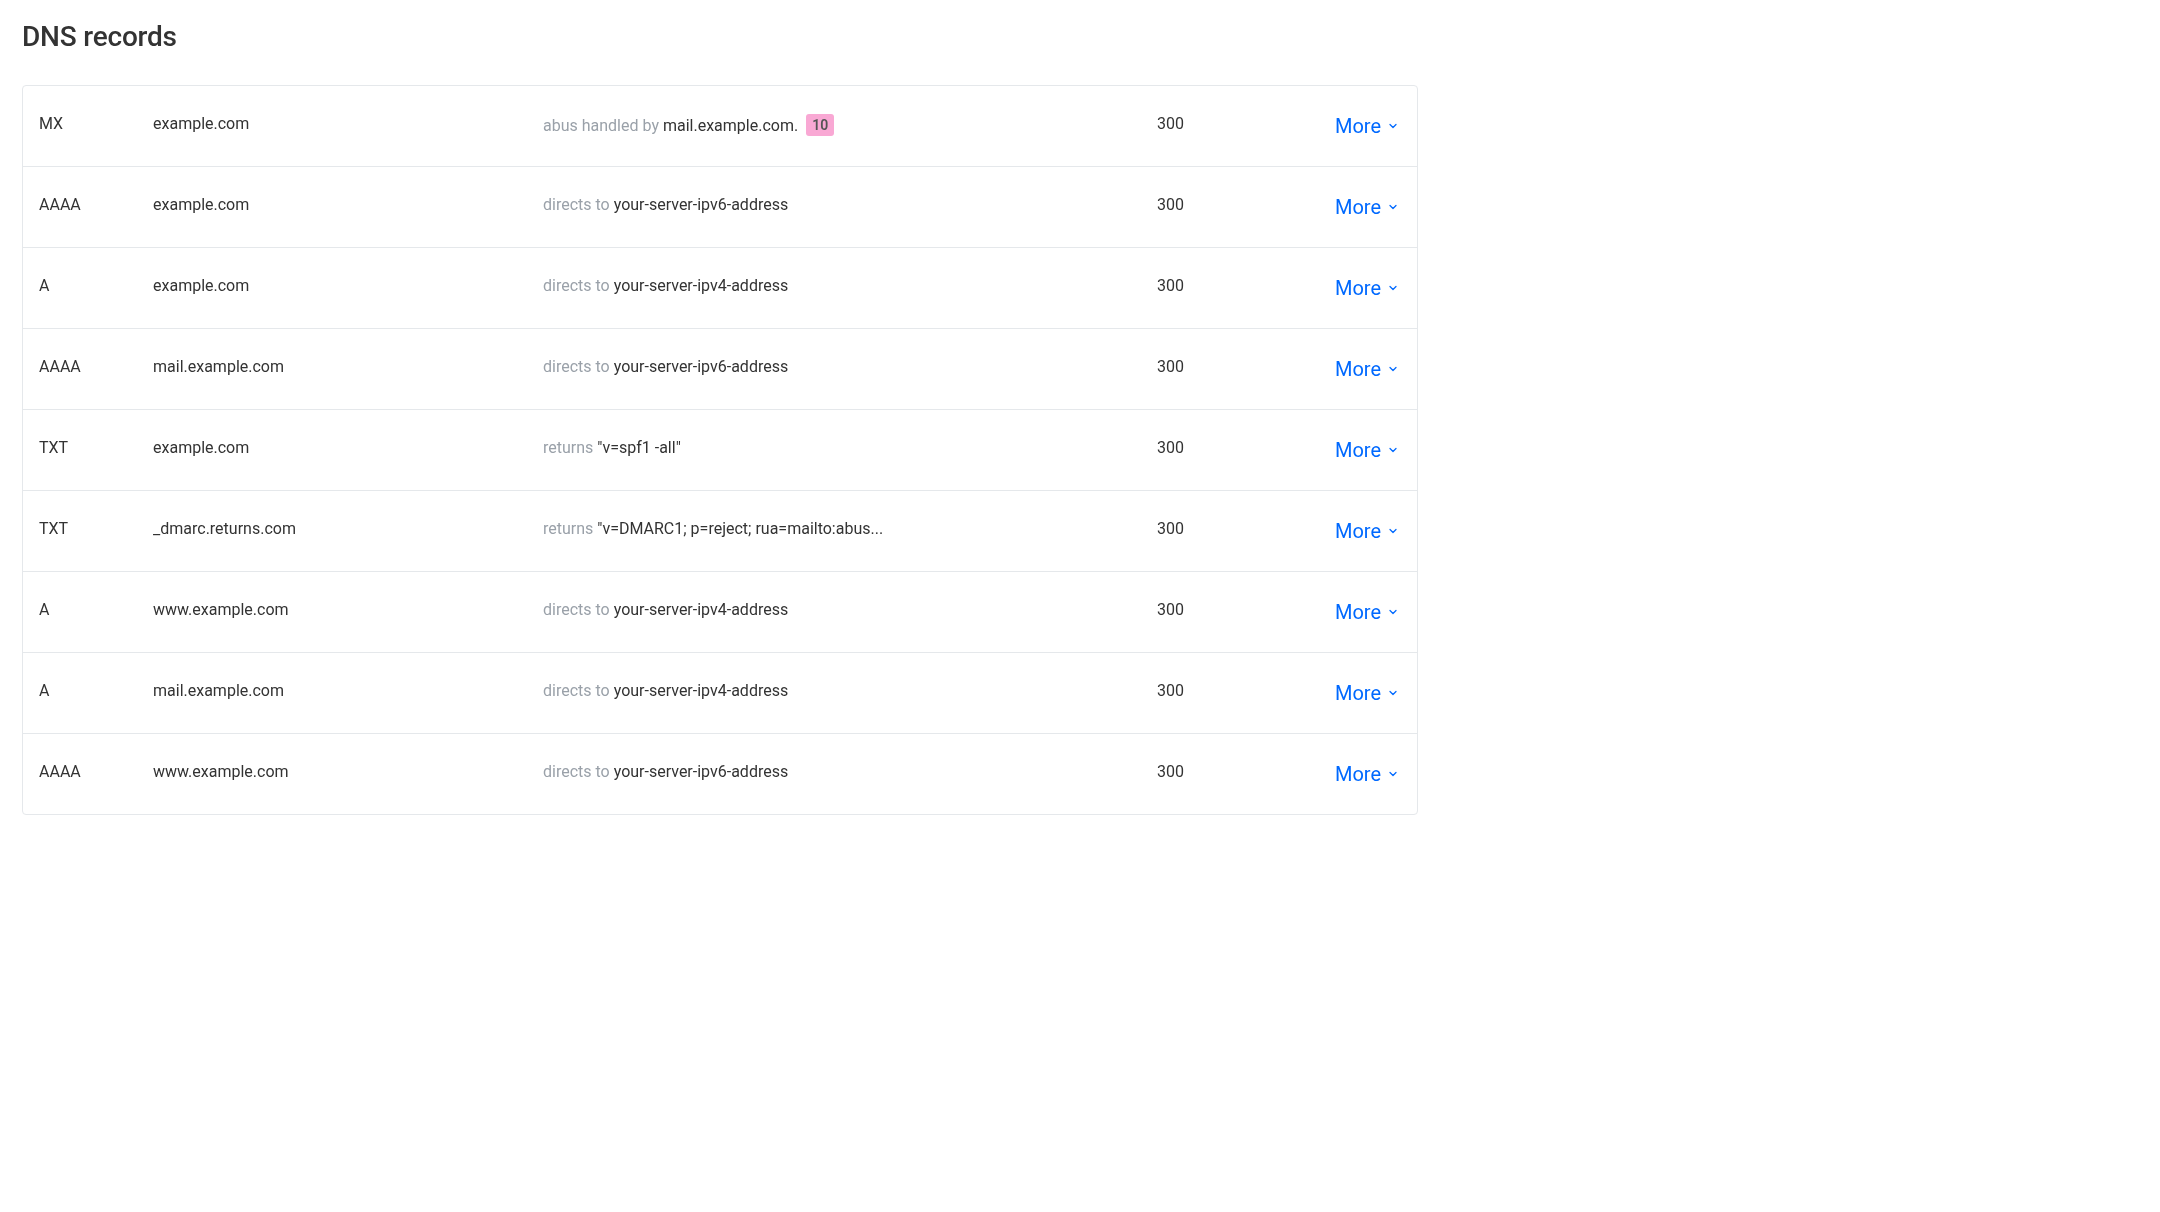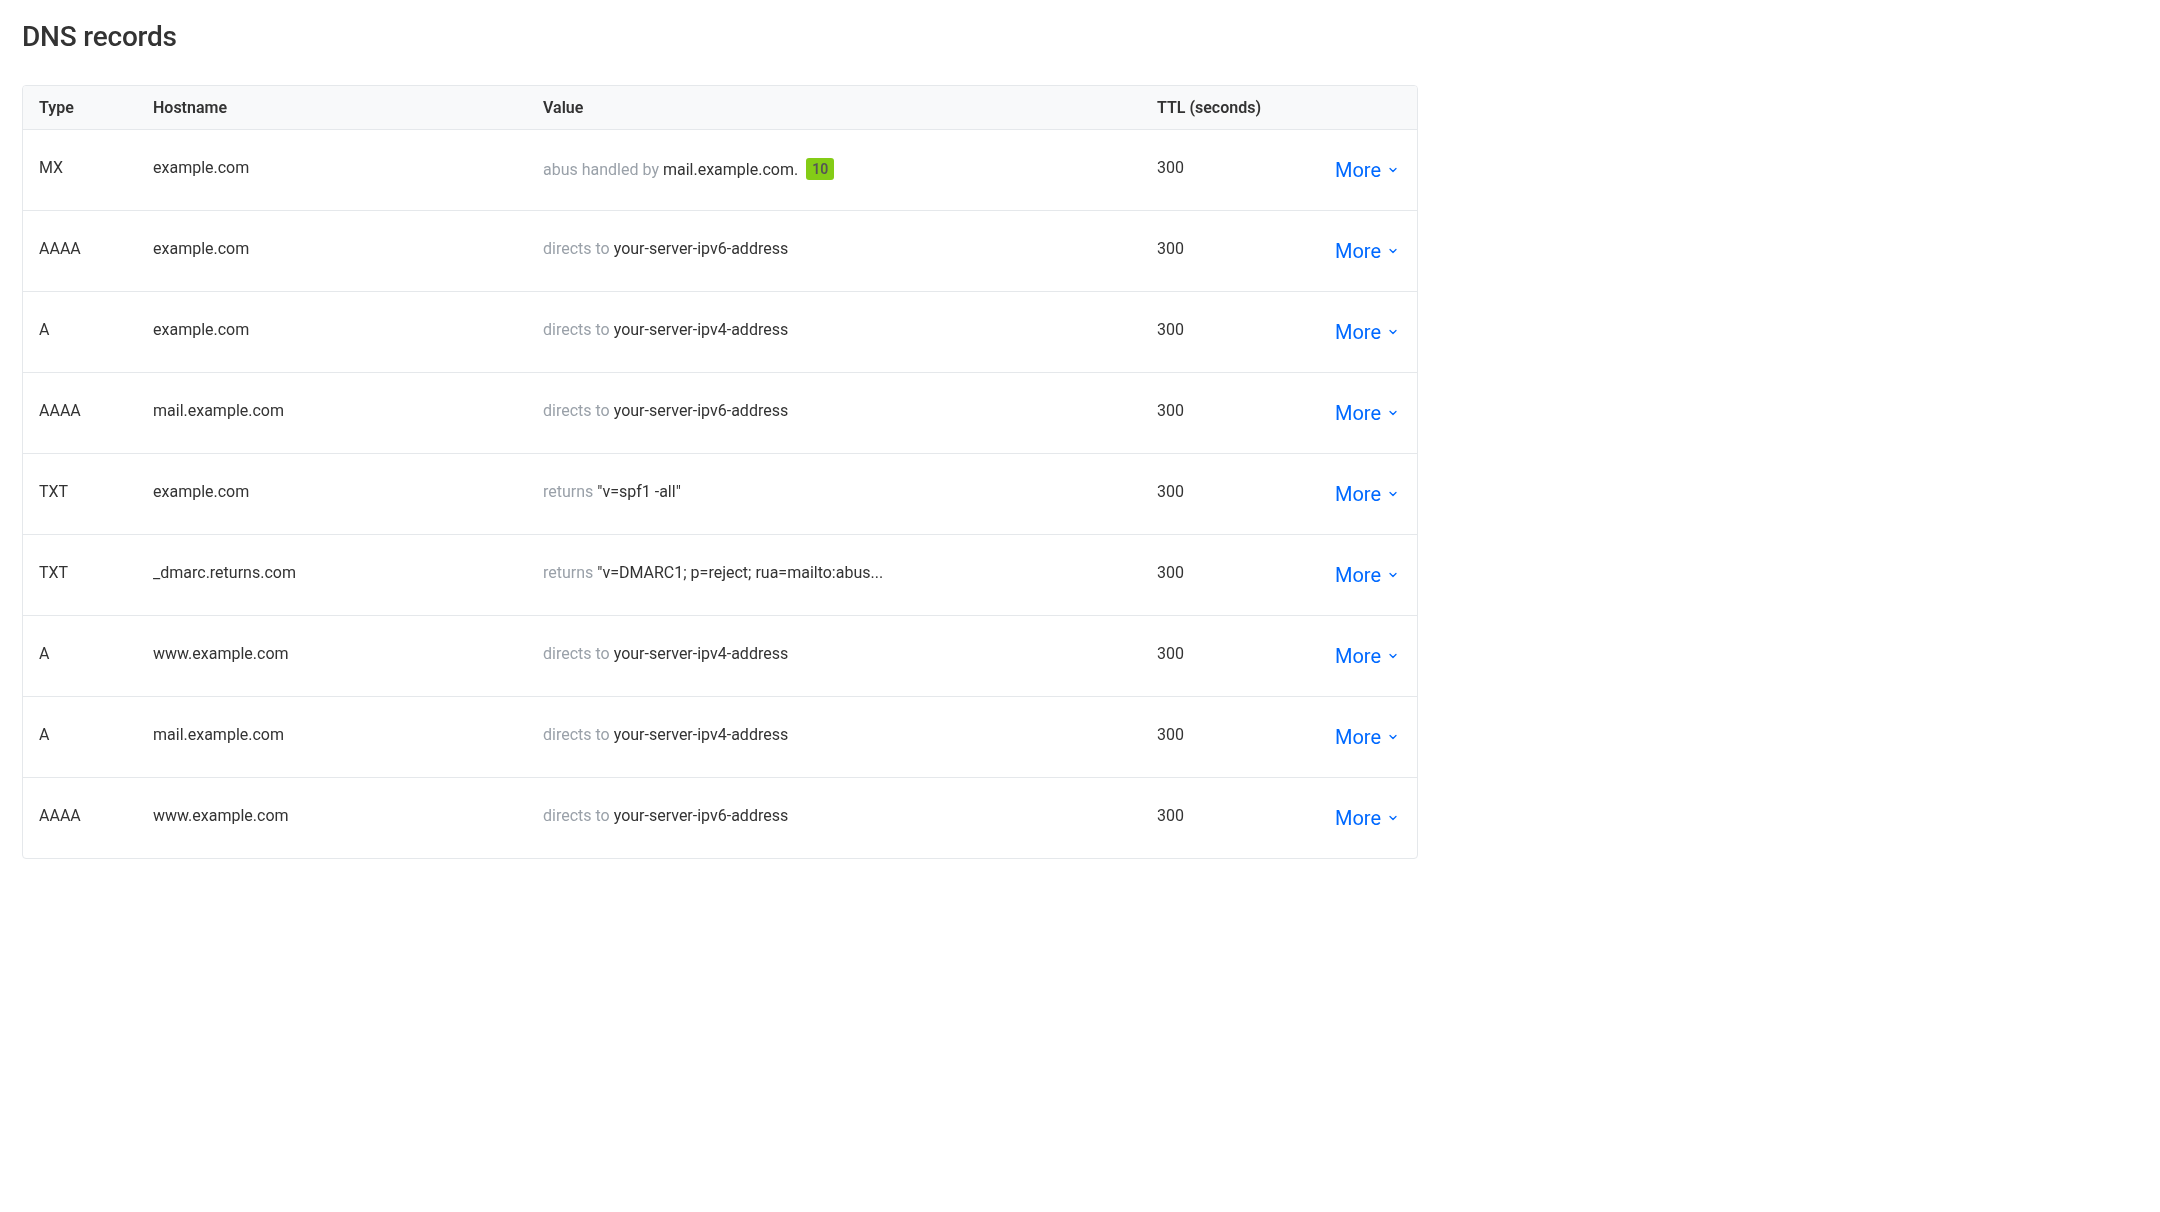--- a/index.html
+++ b/index.html
@@ -49,21 +49,21 @@
   .col-value { flex: 1; min-width: 0; padding-right: 12px; display:flex; align-items:center; }
   .col-ttl  { width: 150px; flex-shrink: 0; color:#333; }
   .col-more { width: 110px; flex-shrink: 0; display:flex; justify-content:flex-end; padding-right: 18px; }
   .value-prefix { color: #9aa1a9; }
   .value-text   { color: #333; }
   .value-wrap { white-space: nowrap; overflow: hidden; text-overflow: ellipsis; }
   .priority-badge {
     display: inline-flex;
     align-items: center;
     justify-content: center;
-    background: #84cc16;
+    background: #f9a8d4;
     color: #555;
     font-weight: 600;
     font-size: 14px;
     padding: 3px 6px;
     border-radius: 3px;
     margin-left: 8px;
     flex-shrink: 0;
   }
   .more-btn {
     display: inline-flex;
@@ -80,27 +80,20 @@
   }
   .chevron svg { width: 12px; height: 12px; display:block; }
 </style>
 </head>
 <body>
 
 <div class="page">
   <h1 class="title">DNS records</h1>
 
   <div class="table">
-    <div class="thead">
-      <div class="col-type">Type</div>
-      <div class="col-host">Hostname</div>
-      <div class="col-value">Value</div>
-      <div class="col-ttl">TTL (seconds)</div>
-      <div class="col-more"></div>
-    </div>
     <div id="rows">
         <div class="row">
           <div class="col-type">MX</div>
           <div class="col-host">example.com</div>
           <div class="col-value">
             <span class="value-wrap"><span class="value-prefix">abus handled by </span><span class="value-text">mail.example.com.</span></span>
             <span class="priority-badge">10</span>
           </div>
           <div class="col-ttl">300</div>
           <div class="col-more">

